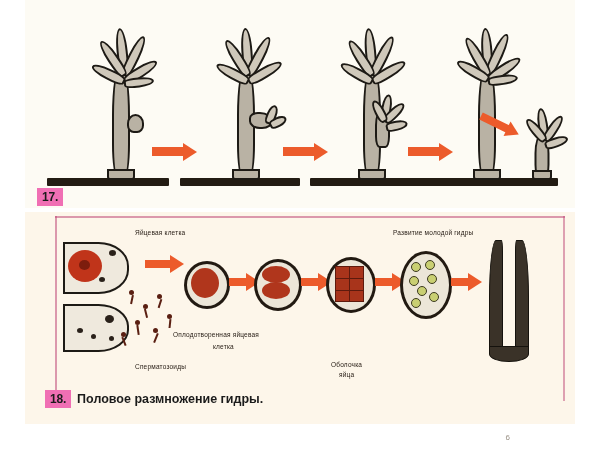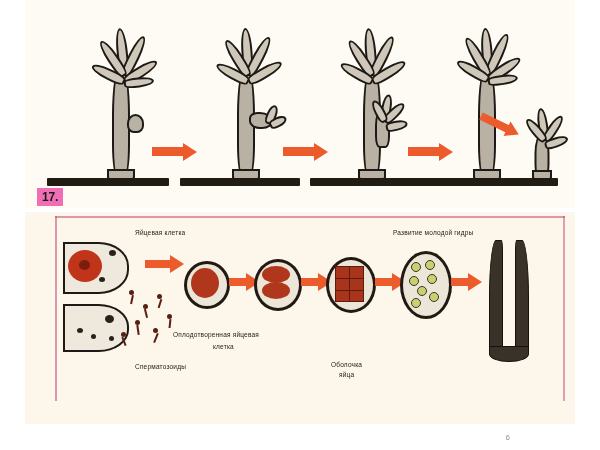--- a/index.html
+++ b/index.html
@@ -322,16 +322,20 @@
       <div class="green-cell" style="left:8px;top:44px;width:8px;height:8px;"></div>
     </div>
     <div class="arrow-h" style="left:426px;top:66px;width:18px;height:8px;"></div>
 
     <div class="young" style="left:456px;top:22px;width:62px;height:150px;">
       <div class="young-arm" style="left:8px;top:6px;width:12px;height:112px;border-radius:50% 10% 0 0;"></div>
       <div class="young-arm" style="left:34px;top:6px;width:12px;height:112px;border-radius:10% 50% 0 0;"></div>
       <div class="young-arm" style="left:8px;top:112px;width:38px;height:14px;border-radius:0 0 50% 50%;"></div>
     </div>
 
+    <div class="caption" style="left:20px;top:178px;">
+      <span class="cap-badge">18.</span>
+      <span>Половое размножение гидры.</span>
+    </div>
   </div>
 
   <div class="page-num">6</div>
 </div>
 
 </body></html>

